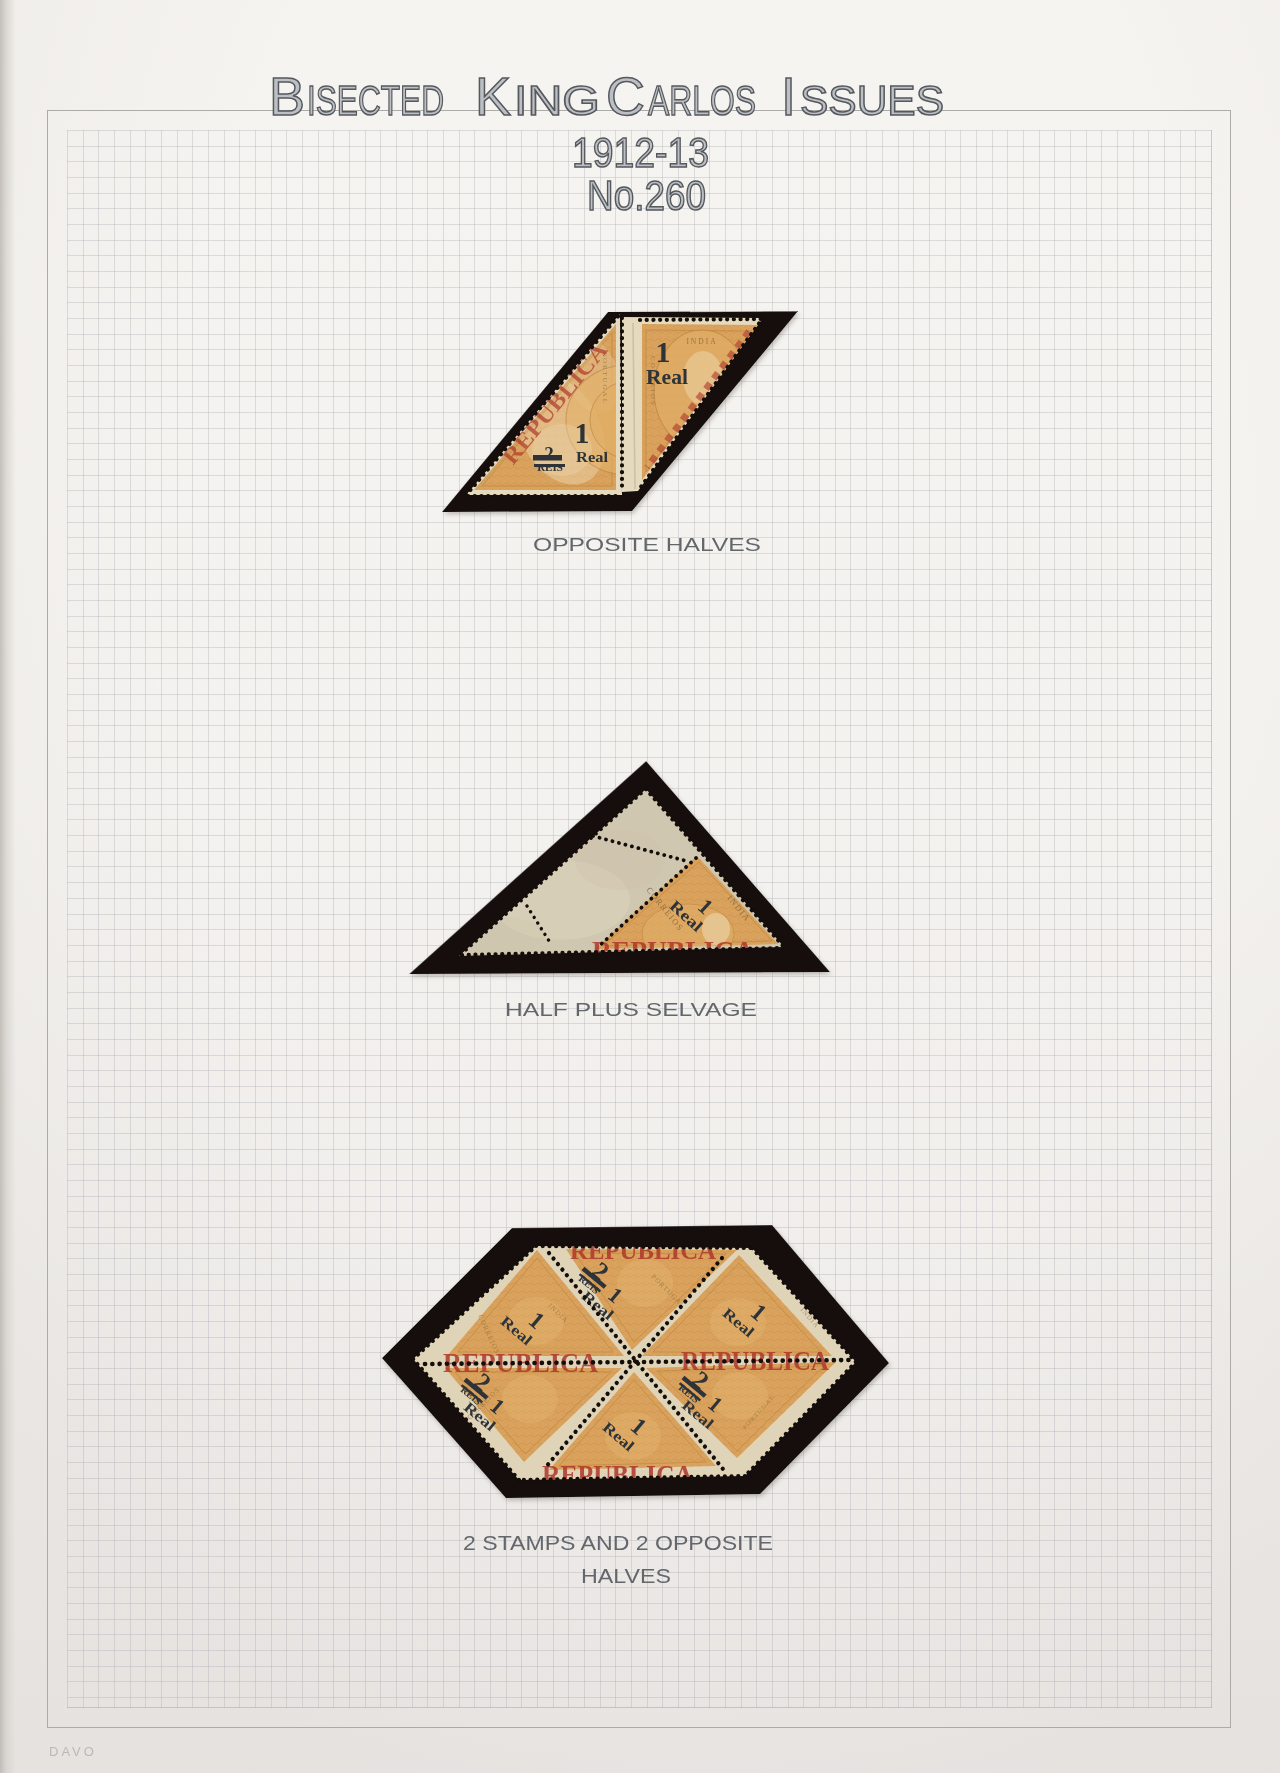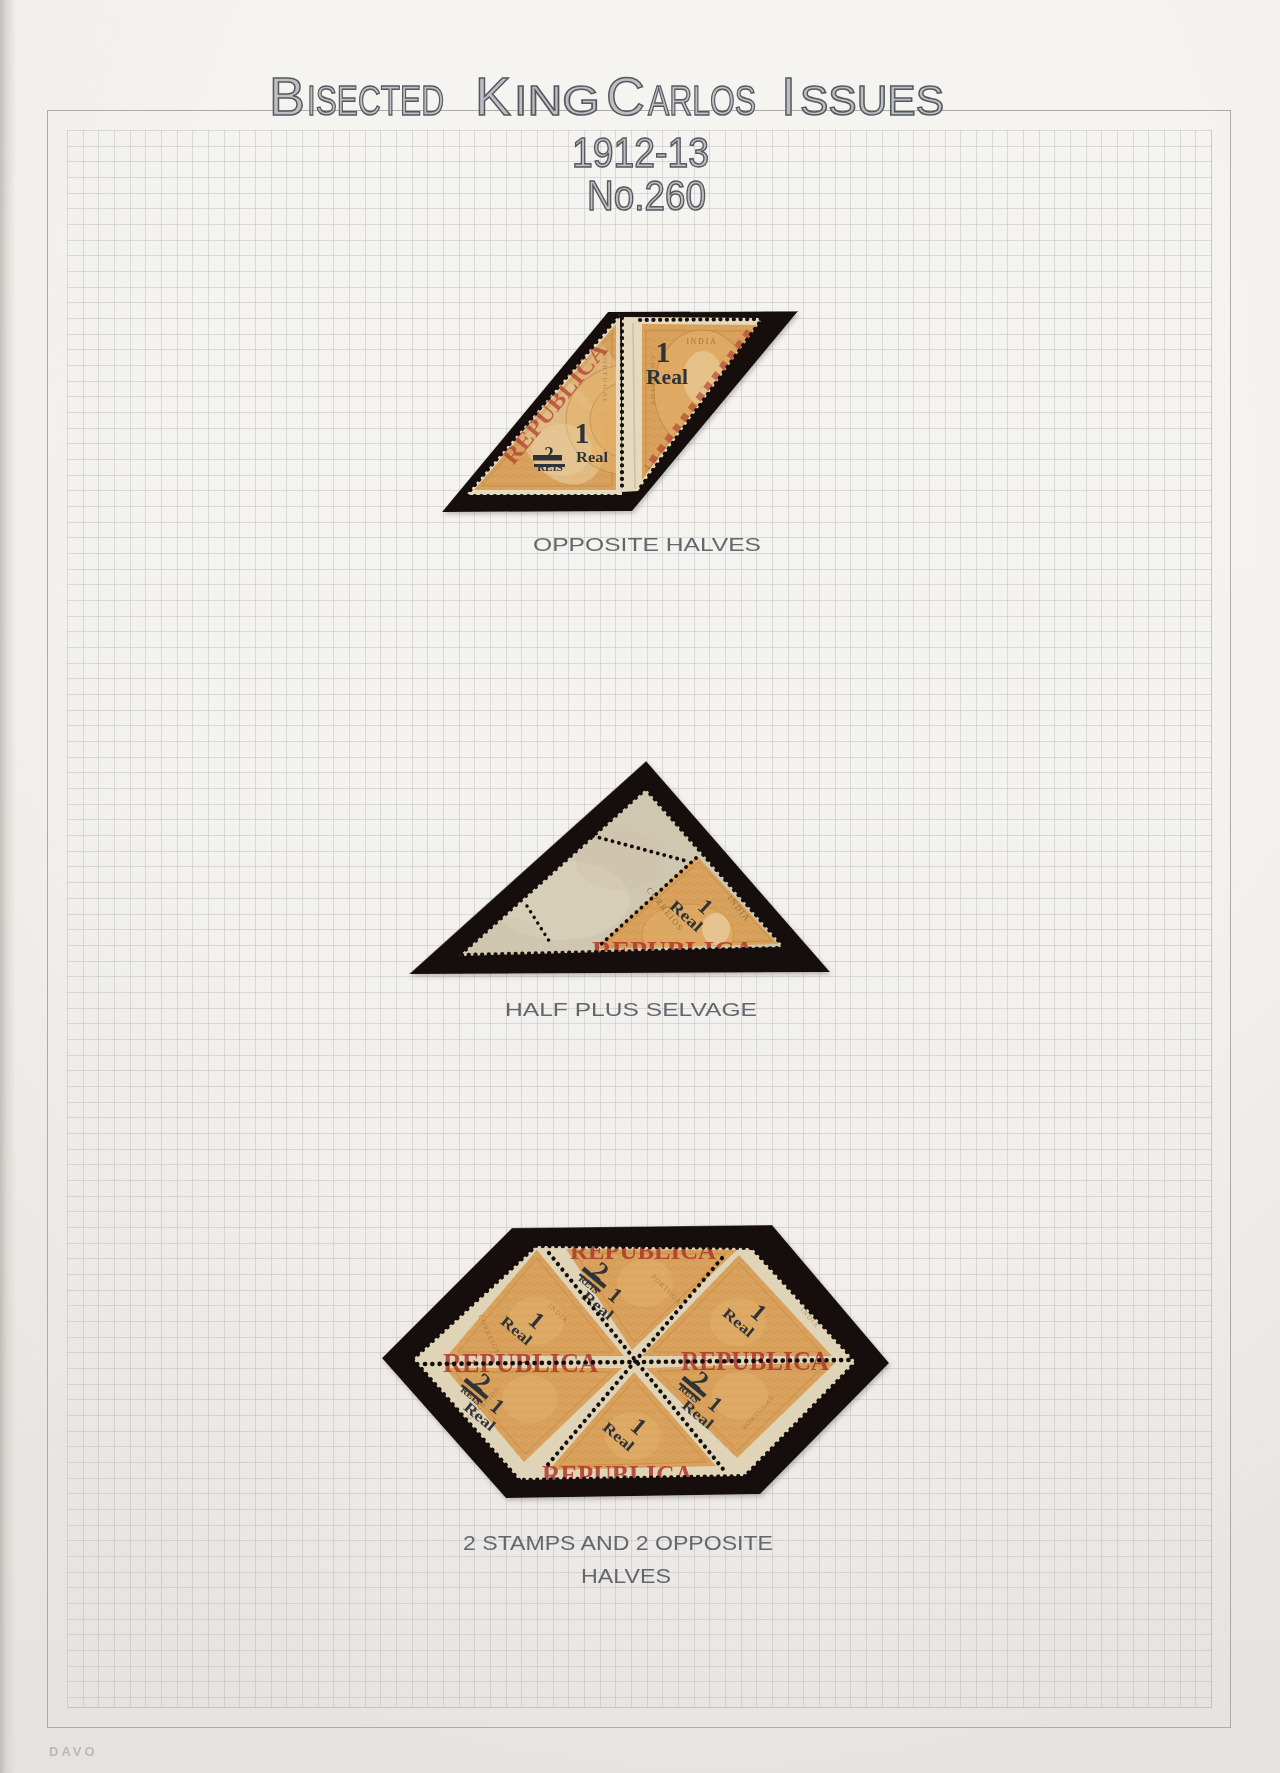--- a/index.html
+++ b/index.html
@@ -8,21 +8,21 @@
 font-family:"Liberation Sans",sans-serif}
 .leftedge{position:absolute;left:0;top:0;width:16px;height:1773px;
 background:linear-gradient(90deg,#c6c2be 0%,#e0ddd9 40%,rgba(238,235,232,0) 100%)}
 .vignette{position:absolute;left:0;top:0;width:1280px;height:1773px;
 background:radial-gradient(ellipse 900px 1300px at 55% 32%,rgba(0,0,0,0) 60%,rgba(100,95,90,0.05) 100%)}
 .frame{position:absolute;left:47px;top:110px;width:1182px;height:1616px;border:1px solid #adaba8}
 .grid{position:absolute;left:67px;top:130px;width:1144px;height:1577px;
 background-image:repeating-linear-gradient(to right,rgba(172,176,183,0.38) 0px,rgba(172,176,183,0.38) 1px,rgba(0,0,0,0) 1px,rgba(0,0,0,0) 15.67px),
 repeating-linear-gradient(to bottom,rgba(172,176,183,0.38) 0px,rgba(172,176,183,0.38) 1px,rgba(0,0,0,0) 1px,rgba(0,0,0,0) 15.67px);
 border-right:1px solid rgba(172,176,183,0.38);border-bottom:1px solid rgba(172,176,183,0.38)}
-.davo{position:absolute;left:49px;top:1744px;font-size:13px;font-weight:bold;color:#bcb9b5;letter-spacing:3px}
+.davo{position:absolute;left:49px;top:1744px;font-size:13px;font-weight:normal;color:#bcb9b5;letter-spacing:3px}
 </style>
 </head>
 <body>
 <div id="page">
 
 <div class="leftedge"></div>
 
 <div class="vignette"></div>
 
 <div class="frame"></div>

